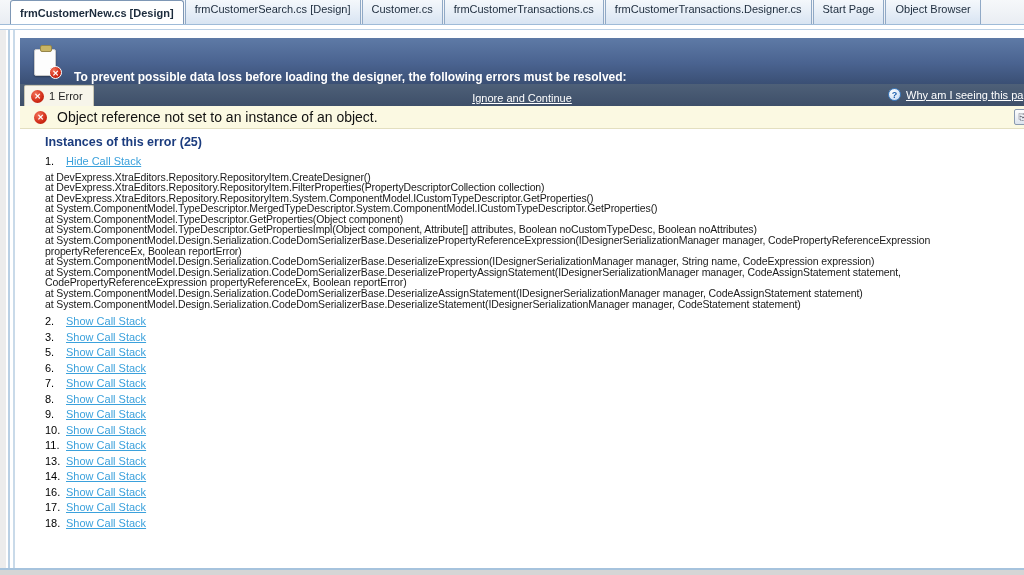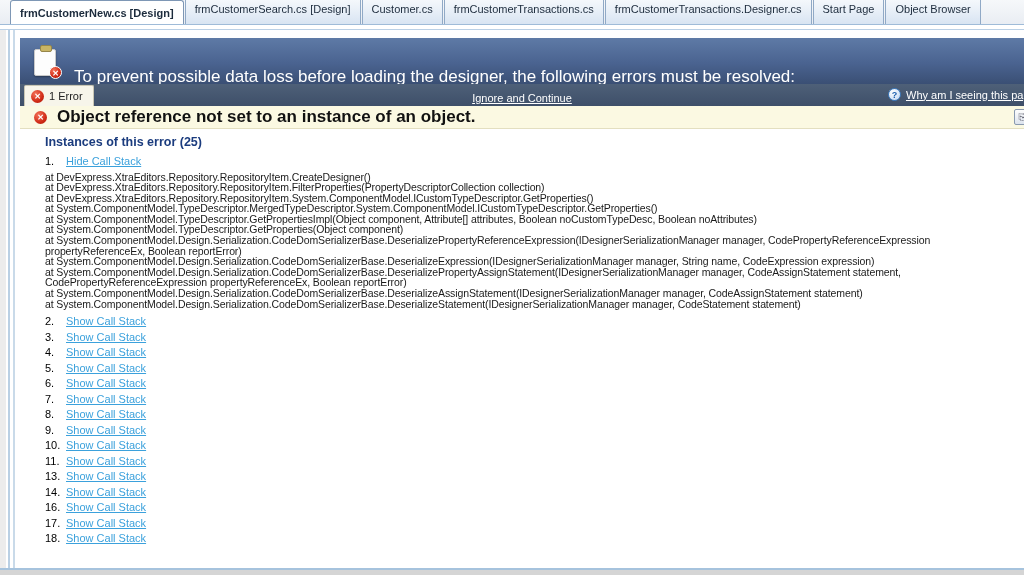--- a/index.html
+++ b/index.html
@@ -71,21 +71,21 @@
   .clipboard{position:relative;width:26px;height:32px;margin-left:14px;flex:0 0 auto;}
   .clip-body{width:22px;height:27px;background:#fdfdfd;border:1px solid #c9c9c9;border-radius:2px;margin-top:4px;box-shadow:0 1px 2px rgba(0,0,0,.35);}
   .clip-top{position:absolute;top:0;left:6px;width:12px;height:7px;background:#c9b565;border:1px solid #96864a;border-radius:2px;}
   .err-badge,.err-icon{
     width:13px;height:13px;border-radius:50%;
     background:radial-gradient(circle at 35% 30%,#f4735a,#d02b16 60%,#a81408);
     color:#fff;font-size:8px;font-weight:bold;line-height:13px;text-align:center;
     flex:0 0 auto;
   }
   .err-badge{position:absolute;right:-2px;bottom:-2px;border:1px solid #fff;}
-  .banner-text{color:#fff;font-weight:normal;font-size:17px;margin-left:14px;margin-top:32px;}
+  .banner-text{color:#fff;font-weight:bold;font-size:12px;margin-left:14px;margin-top:32px;}
 
   .toolbar{
     position:absolute;left:0;top:54px;width:1004px;height:22px;
     background:linear-gradient(#4e6078,#3e4f69);
   }
   .error-tab{
     position:absolute;left:4px;top:1px;height:21px;
     background:#f7f5ea;border:1px solid #c9c6b4;border-bottom:none;
     border-radius:2px 2px 0 0;display:flex;align-items:center;
     padding:0 10px 0 6px;font-size:11px;color:#222;gap:5px;cursor:default;
@@ -99,21 +99,21 @@
     border:1px solid #3f7ec2;color:#1c5fae;font-size:9px;font-weight:bold;
     line-height:12px;text-align:center;
   }
 
   .errorbar{
     position:absolute;left:0;top:76px;width:1004px;height:23px;
     background:var(--errorbar-bg);border-bottom:1px solid #e3dfc0;
     display:flex;align-items:center;
   }
   .errorbar .err-icon{margin-left:14px;}
-  .errorbar-text{font-size:17px;font-weight:bold;color:#111;margin-left:10px;}
+  .errorbar-text{font-size:14px;font-weight:normal;color:#111;margin-left:10px;}
   .mini-btn{
     position:absolute;right:-6px;top:3px;width:16px;height:16px;
     border:1px solid #8a9ab0;border-radius:2px;
     background:linear-gradient(#fdfdfd,#dde4ee);
     font-size:9px;color:#445;line-height:14px;text-align:center;cursor:pointer;
   }
 
   .content{position:absolute;left:0;top:99px;width:1004px;padding:6px 0 0 25px;}
   .heading{font-size:12.5px;font-weight:bold;color:var(--heading-navy);margin:0 0 7px 0;}
 
@@ -190,22 +190,22 @@
     <div>
         <div>
     <div class="instance-row">
       <span class="num">1.</span><a class="call-link">Hide Call Stack</a>
     </div>
     <div class="stack">
             <div class="stack-line">at DevExpress.XtraEditors.Repository.RepositoryItem.CreateDesigner()</div>
             <div class="stack-line">at DevExpress.XtraEditors.Repository.RepositoryItem.FilterProperties(PropertyDescriptorCollection collection)</div>
             <div class="stack-line">at DevExpress.XtraEditors.Repository.RepositoryItem.System.ComponentModel.ICustomTypeDescriptor.GetProperties()</div>
             <div class="stack-line">at System.ComponentModel.TypeDescriptor.MergedTypeDescriptor.System.ComponentModel.ICustomTypeDescriptor.GetProperties()</div>
+            <div class="stack-line">at System.ComponentModel.TypeDescriptor.GetProperties(Object component)</div>
             <div class="stack-line">at System.ComponentModel.TypeDescriptor.GetPropertiesImpl(Object component, Attribute[] attributes, Boolean noCustomTypeDesc, Boolean noAttributes)</div>
-            <div class="stack-line">at System.ComponentModel.TypeDescriptor.GetProperties(Object component)</div>
             <div class="stack-line">at System.ComponentModel.Design.Serialization.CodeDomSerializerBase.DeserializePropertyReferenceExpression(IDesignerSerializationManager manager, CodePropertyReferenceExpression propertyReferenceEx, Boolean reportError)</div>
             <div class="stack-line">at System.ComponentModel.Design.Serialization.CodeDomSerializerBase.DeserializeExpression(IDesignerSerializationManager manager, String name, CodeExpression expression)</div>
             <div class="stack-line">at System.ComponentModel.Design.Serialization.CodeDomSerializerBase.DeserializePropertyAssignStatement(IDesignerSerializationManager manager, CodeAssignStatement statement, CodePropertyReferenceExpression propertyReferenceEx, Boolean reportError)</div>
             <div class="stack-line">at System.ComponentModel.Design.Serialization.CodeDomSerializerBase.DeserializeAssignStatement(IDesignerSerializationManager manager, CodeAssignStatement statement)</div>
             <div class="stack-line">at System.ComponentModel.Design.Serialization.CodeDomSerializerBase.DeserializeStatement(IDesignerSerializationManager manager, CodeStatement statement)</div>
           </div>
   </div>
         <div>
     <div class="instance-row">
       <span class="num">2.</span><a class="call-link">Show Call Stack</a>
@@ -213,26 +213,20 @@
 
   </div>
         <div>
     <div class="instance-row">
       <span class="num">3.</span><a class="call-link">Show Call Stack</a>
     </div>
 
   </div>
         <div>
     <div class="instance-row">
-      <span class="num">4.</span><a class="call-link">Show Call Stack</a>
-    </div>
-
-  </div>
-        <div>
-    <div class="instance-row">
       <span class="num">5.</span><a class="call-link">Show Call Stack</a>
     </div>
 
   </div>
         <div>
     <div class="instance-row">
       <span class="num">6.</span><a class="call-link">Show Call Stack</a>
     </div>
 
   </div>

